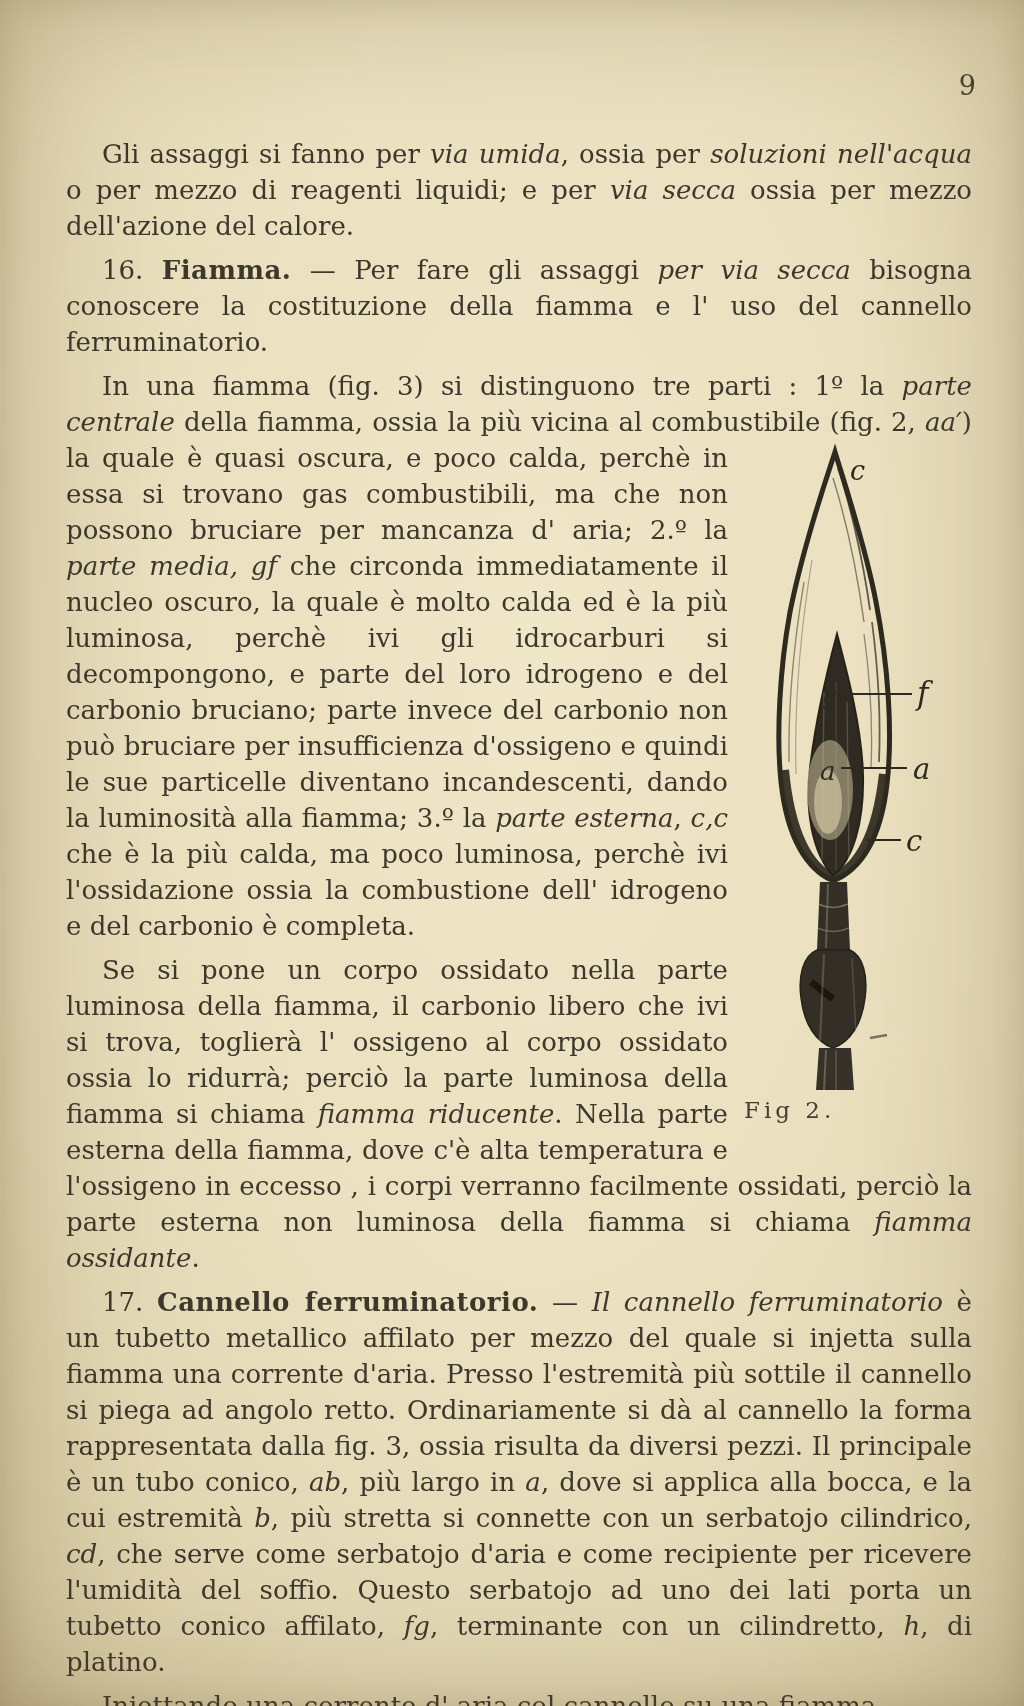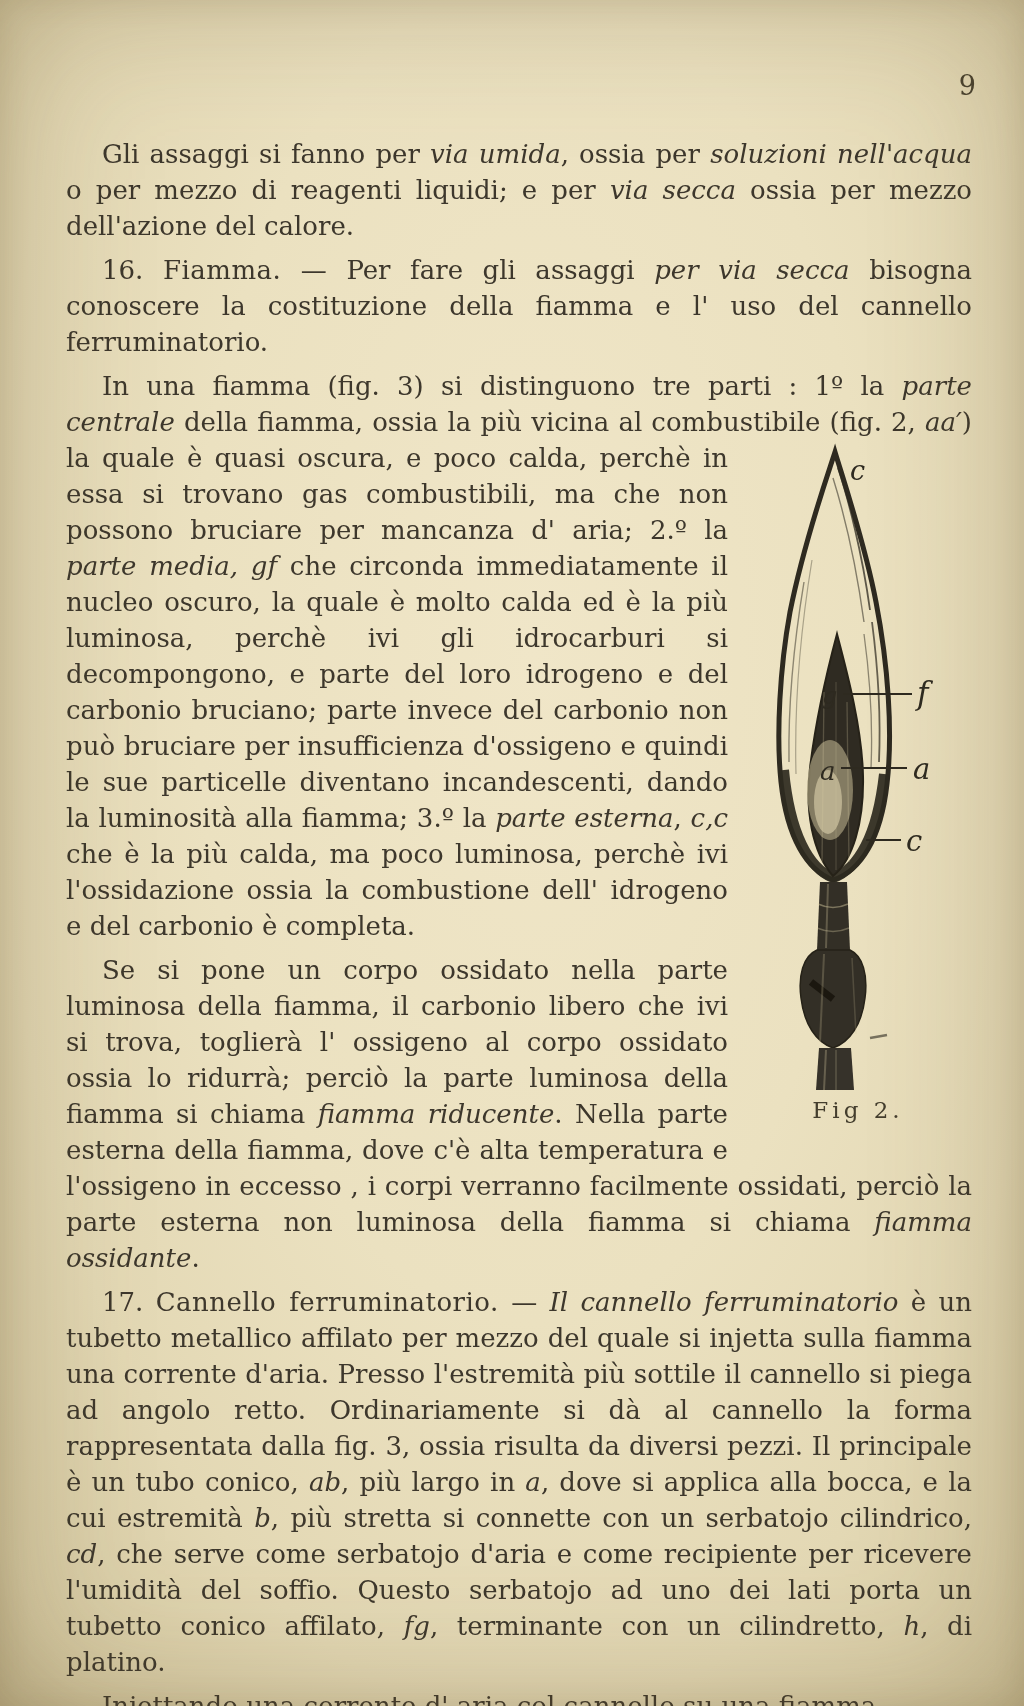--- a/index.html
+++ b/index.html
@@ -45,33 +45,33 @@
   .body-text {
     font-size: 26px;
     line-height: 36px;
     text-align: justify;
   }
   .body-text p {
     margin: 8px;
     text-indent: 36px;
   }
   .i { font-style: italic; }
-  .b { font-weight: normal; letter-spacing: 0.5px; }
+  .b { font-weight: bold; letter-spacing: 0.5px; }
   .fig {
     display: block;
     float: right;
     width: 228px;
     margin: 2px 0 6px 16px;
     text-indent: 0;
     text-align: center;
   }
   .fig svg { display: block; }
   .figcaption {
     display: block;
-    text-align: center;
+    text-align: left;
     font-size: 23px;
     letter-spacing: 4px;
     margin-top: 2px;
     color: #443e2e;
   }
   .flame-label {
     font-style: italic;
     font-family: "DejaVu Serif", "Liberation Serif", serif;
     fill: #2e2a20;
   }

